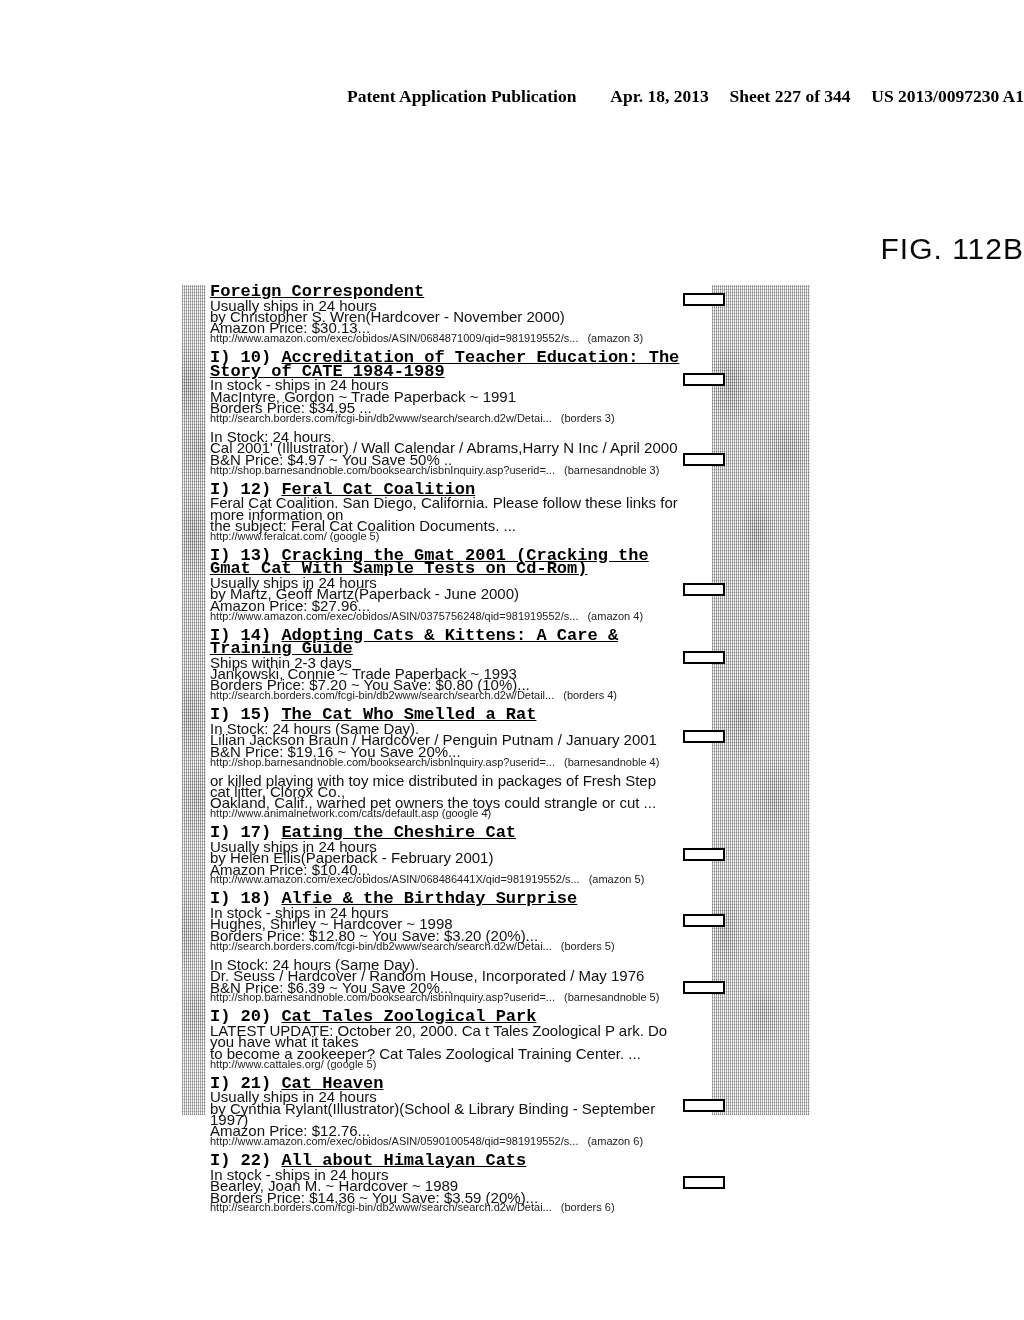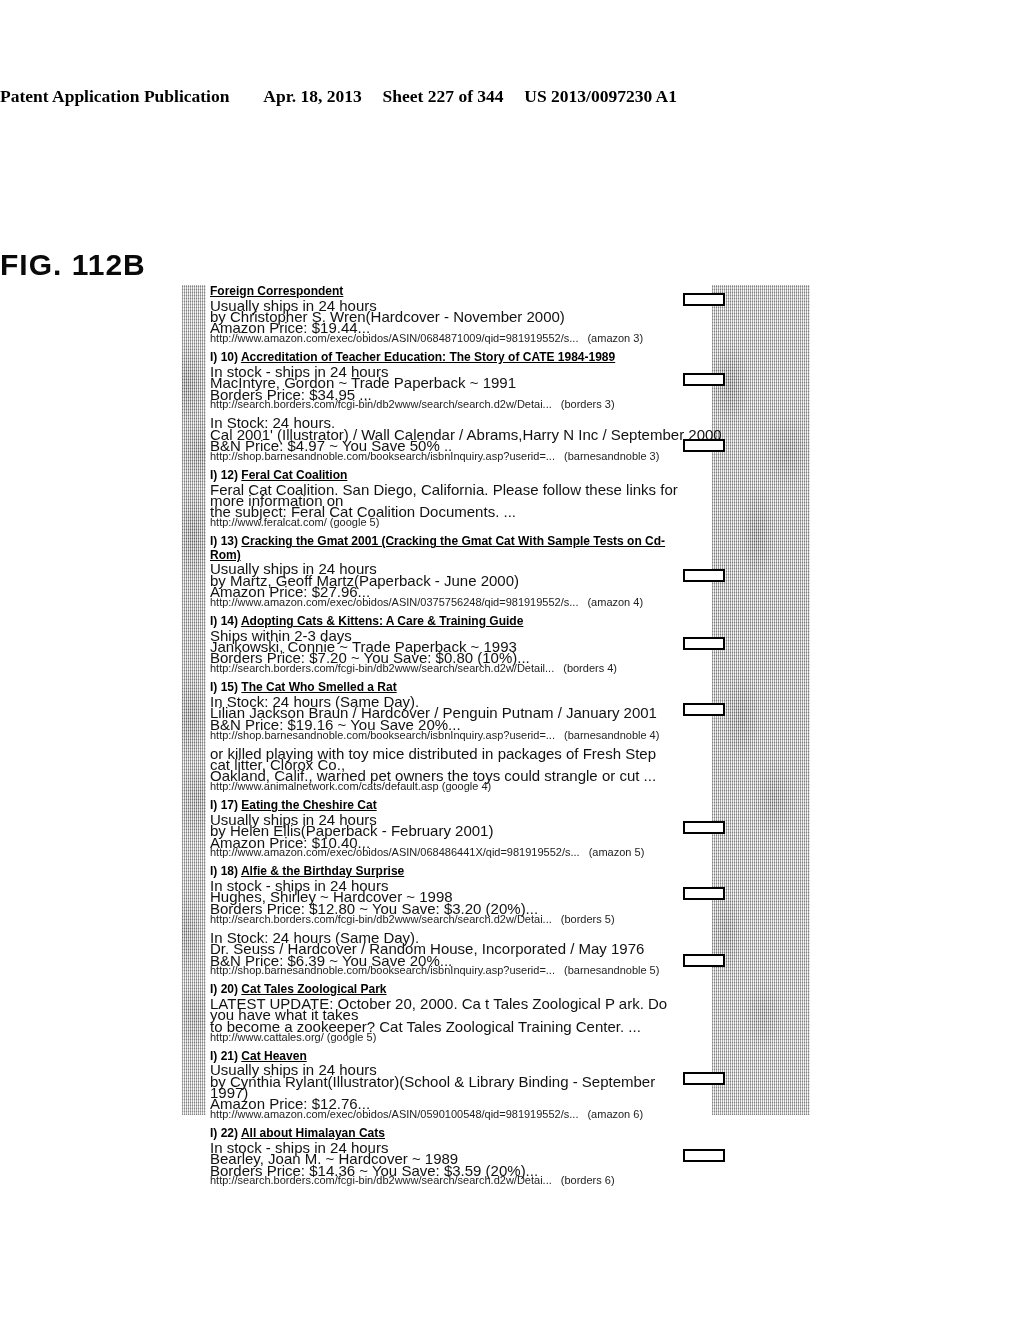--- a/index.html
+++ b/index.html
@@ -7,37 +7,37 @@
     width:1024px;height:1320px;
     background:#ffffff;
     font-family:"Liberation Sans", sans-serif;
     position:relative;
     overflow:hidden;
   }
   
   .page-header{
     position:absolute;
     top:86px;left:0;width:1024px;
-    text-align:left;
+    text-align:right;
     font-family:"Liberation Serif", serif;
     font-weight:bold;
     font-size:17.5px;
     color:#000;
     white-space:nowrap;
   }
   .page-header .hsp{display:inline-block;width:26px;}
   .page-header .hsp-sm{display:inline-block;width:12px;}
 
   
   .fig-title{
     position:absolute;
-    top:248px;left:0;width:1024px;
-    text-align:left;
-    font-family:"Liberation Sans", sans-serif;
-    font-weight:bold;
+    top:232px;left:0;width:1024px;
+    text-align:right;
+    font-family:"Liberation Sans", sans-serif;
+    font-weight:normal;
     font-size:30px;
     letter-spacing:1px;
     color:#0a0a0a;
   }
 
   
   .figure{
     position:absolute;
     left:182px;top:285px;
     width:628px;height:830px;
@@ -73,23 +73,23 @@
     background:#fff;
   }
 
   .entries{
     position:absolute;
     left:28px;top:0;
     width:470px;
   }
   .entry{ margin-bottom:8px; position:relative; }
   .entry-title{
-    font-family:Liberation Sans, sans-serif;
+    font-family:Liberation Mono, monospace;
     font-weight:bold;
-    font-size:12px;
+    font-size:17px;
     color:#000;
     line-height:13.5px;
     margin-bottom:1px;
   }
   .entry-title .num{ text-decoration:none;margin-top:32px; }
   .entry-title .ttl{ text-decoration:underline; }
   .entry-line{
     font-family:"Liberation Sans", sans-serif;
     font-size:15px;
     line-height:11.4px;
@@ -133,35 +133,35 @@
 
 <div class="figure">
   <div class="noise noise-left"></div>
   <div class="noise noise-right"></div>
   <div class="plate"></div>
   <div class="entries" id="entries">
       <div class="entry">
         <div class="entry-title"><span class="ttl">Foreign Correspondent</span></div>
         <div class="entry-line">Usually ships in 24 hours</div>
         <div class="entry-line">by Christopher S. Wren(Hardcover - November 2000)</div>
-        <div class="entry-line">Amazon Price: $19.44...</div>
+        <div class="entry-line">Amazon Price: $30.13...</div>
         <div class="entry-url"><span>http://www.amazon.com/exec/obidos/ASIN/0684871009/qid=981919552/s...</span><span class="src">(amazon  3)</span></div>
         <div class="checkbox" style="top: 8px; left: 473px;"></div>
       </div>
       <div class="entry">
         <div class="entry-title"><span class="num">I) 10) </span><span class="ttl">Accreditation of Teacher Education: The Story of CATE 1984-1989</span></div>
         <div class="entry-line">In stock - ships in 24 hours</div>
         <div class="entry-line">MacIntyre, Gordon ~ Trade Paperback ~ 1991</div>
         <div class="entry-line">Borders Price: $34.95 ...</div>
         <div class="entry-url"><span>http://search.borders.com/fcgi-bin/db2www/search/search.d2w/Detai...</span><span class="src">(borders  3)</span></div>
         <div class="checkbox" style="top: 22px; left: 473px;"></div>
       </div>
       <div class="entry">
         <div class="entry-line">In Stock: 24 hours.</div>
-        <div class="entry-line">Cal 2001' (Illustrator) / Wall Calendar / Abrams,Harry N Inc / September 2000</div>
+        <div class="entry-line">Cal 2001' (Illustrator) / Wall Calendar / Abrams,Harry N Inc / April 2000</div>
         <div class="entry-line">B&amp;N Price: $4.97 ~ You Save 50% ..</div>
         <div class="entry-url"><span>http://shop.barnesandnoble.com/booksearch/isbnInquiry.asp?userid=...</span><span class="src">(barnesandnoble  3)</span></div>
         <div class="checkbox" style="top: 22px; left: 473px;"></div>
       </div>
       <div class="entry">
         <div class="entry-title"><span class="num">I) 12) </span><span class="ttl">Feral Cat Coalition</span></div>
         <div class="entry-line wrap">Feral Cat Coalition. San Diego, California. Please follow these links for more information on</div>
         <div class="entry-line">the subject: Feral Cat Coalition Documents. ...</div>
         <div class="entry-url"><span>http://www.feralcat.com/   (google  5)</span></div>
       </div>

